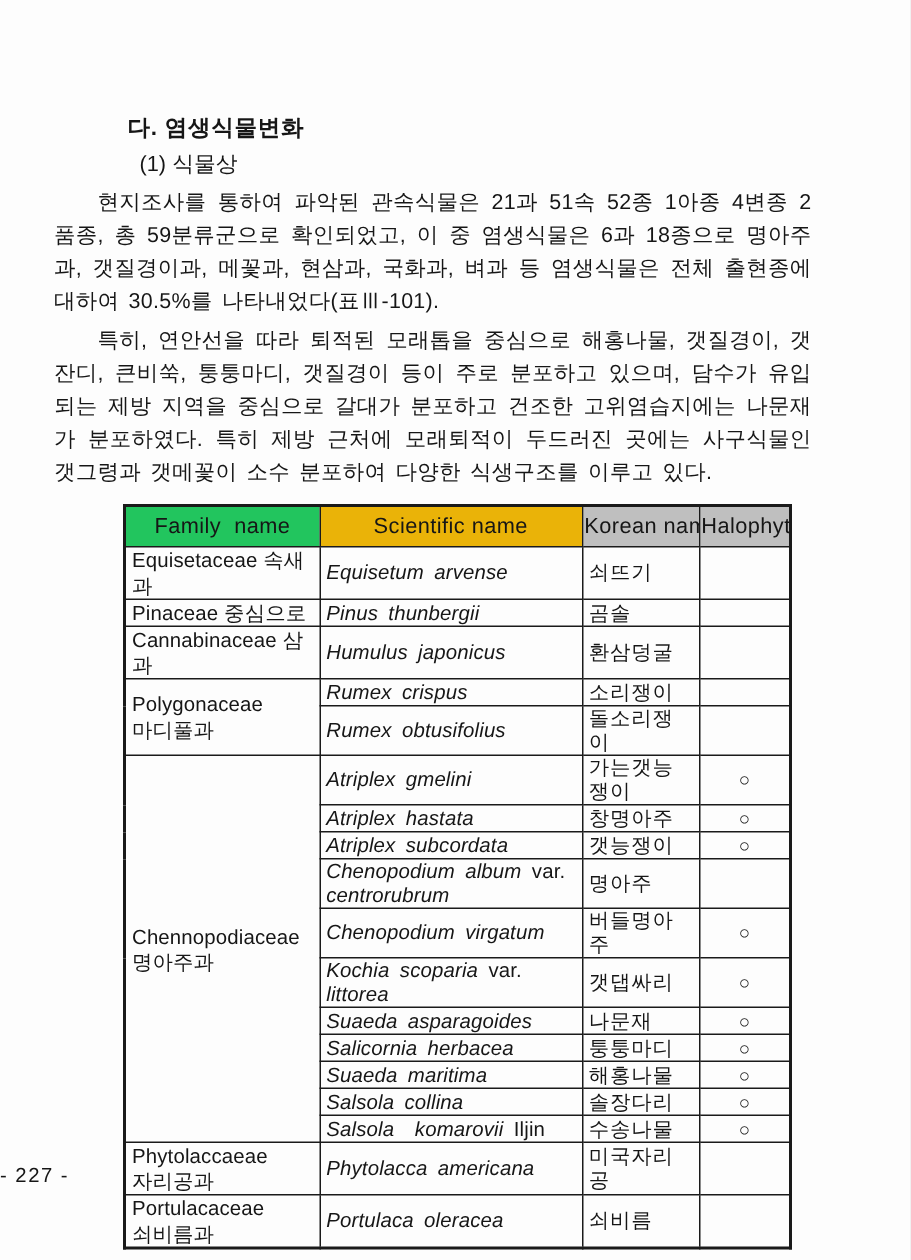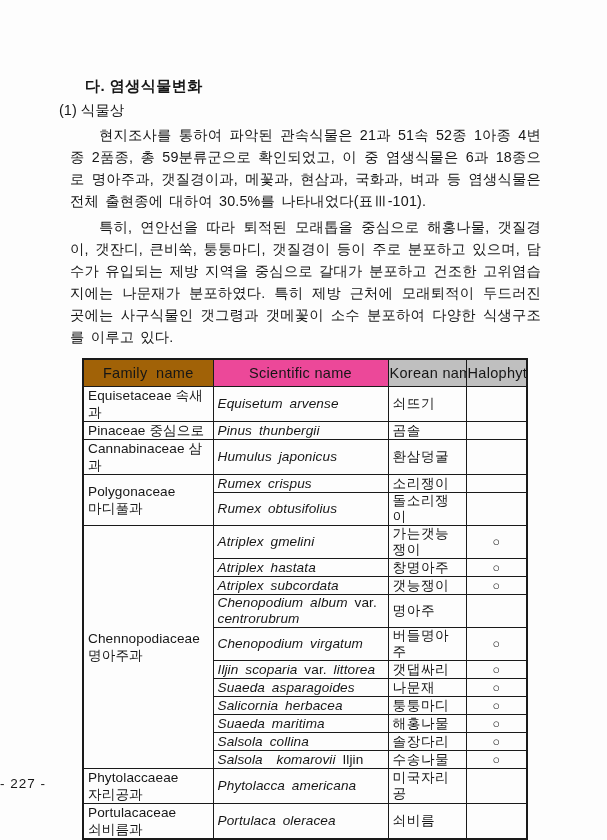--- a/index.html
+++ b/index.html
@@ -13,26 +13,26 @@
     overflow:hidden;
   }
   .heading {
     margin:0;
     padding:76px 0 0 85px;
     font-size:15px; font-weight:bold;
     letter-spacing:0.5px;
     line-height:20px;
   }
   .subheading {
-    margin:4px 0 0 59px;
+    margin:4px 0 0 93px;
     font-size:14.5px;
     line-height:20px;
   }
   .para {
-    margin:4px 66px 0 70px;
+    margin:4px 66px 0 36px;
     font-size:14.3px;
     line-height:22px;
     text-align:justify;
     text-indent:29px;
     word-spacing:2px;
     letter-spacing:0.2px;
   }
   .table-caption {
     margin:17px 0 0 70px;
     font-size:13.5px;
@@ -96,22 +96,22 @@
 
   <table class="species-table">
     <colgroup>
         <col style="width: 130px;">
         <col style="width: 175px;">
         <col style="width: 78px;">
         <col style="width: 61px;">
       </colgroup>
     <thead>
       <tr>
-          <th style="background: #a16207;">Family  name</th>
-          <th style="background: #ec4899;">Scientific name</th>
+          <th style="background: #22c55e;">Family  name</th>
+          <th style="background: #eab308;">Scientific name</th>
           <th style="background: rgb(191, 191, 191);">Korean name</th>
           <th style="background: rgb(191, 191, 191);">Halophyte</th>
         </tr>
     </thead>
     <tbody>
         <tr>
           <td class="col-family" rowspan="1"><span>Equisetaceae</span> <span>속새과</span></td>
           <td class="col-sci"><span style="font-style: italic;">Equisetum arvense</span></td>
           <td class="col-korean">쇠뜨기</td>
           <td class="col-halo"></td>
@@ -159,21 +159,21 @@
           <td class="col-sci"><span style="font-style: italic;">Chenopodium album</span><span style="font-style: normal;"> var. </span><span style="font-style: italic;">centrorubrum</span></td>
           <td class="col-korean">명아주</td>
           <td class="col-halo"></td>
         </tr>
         <tr>
           <td class="col-sci"><span style="font-style: italic;">Chenopodium virgatum</span></td>
           <td class="col-korean">버들명아주</td>
           <td class="col-halo">○</td>
         </tr>
         <tr>
-          <td class="col-sci"><span style="font-style: italic;">Iljin scoparia</span><span style="font-style: normal;"> var. </span><span style="font-style: italic;">littorea</span></td>
+          <td class="col-sci"><span style="font-style: italic;">Kochia scoparia</span><span style="font-style: normal;"> var. </span><span style="font-style: italic;">littorea</span></td>
           <td class="col-korean">갯댑싸리</td>
           <td class="col-halo">○</td>
         </tr>
         <tr>
           <td class="col-sci"><span style="font-style: italic;">Suaeda asparagoides</span></td>
           <td class="col-korean">나문재</td>
           <td class="col-halo">○</td>
         </tr>
         <tr>
           <td class="col-sci"><span style="font-style: italic;">Salicornia herbacea</span></td>

